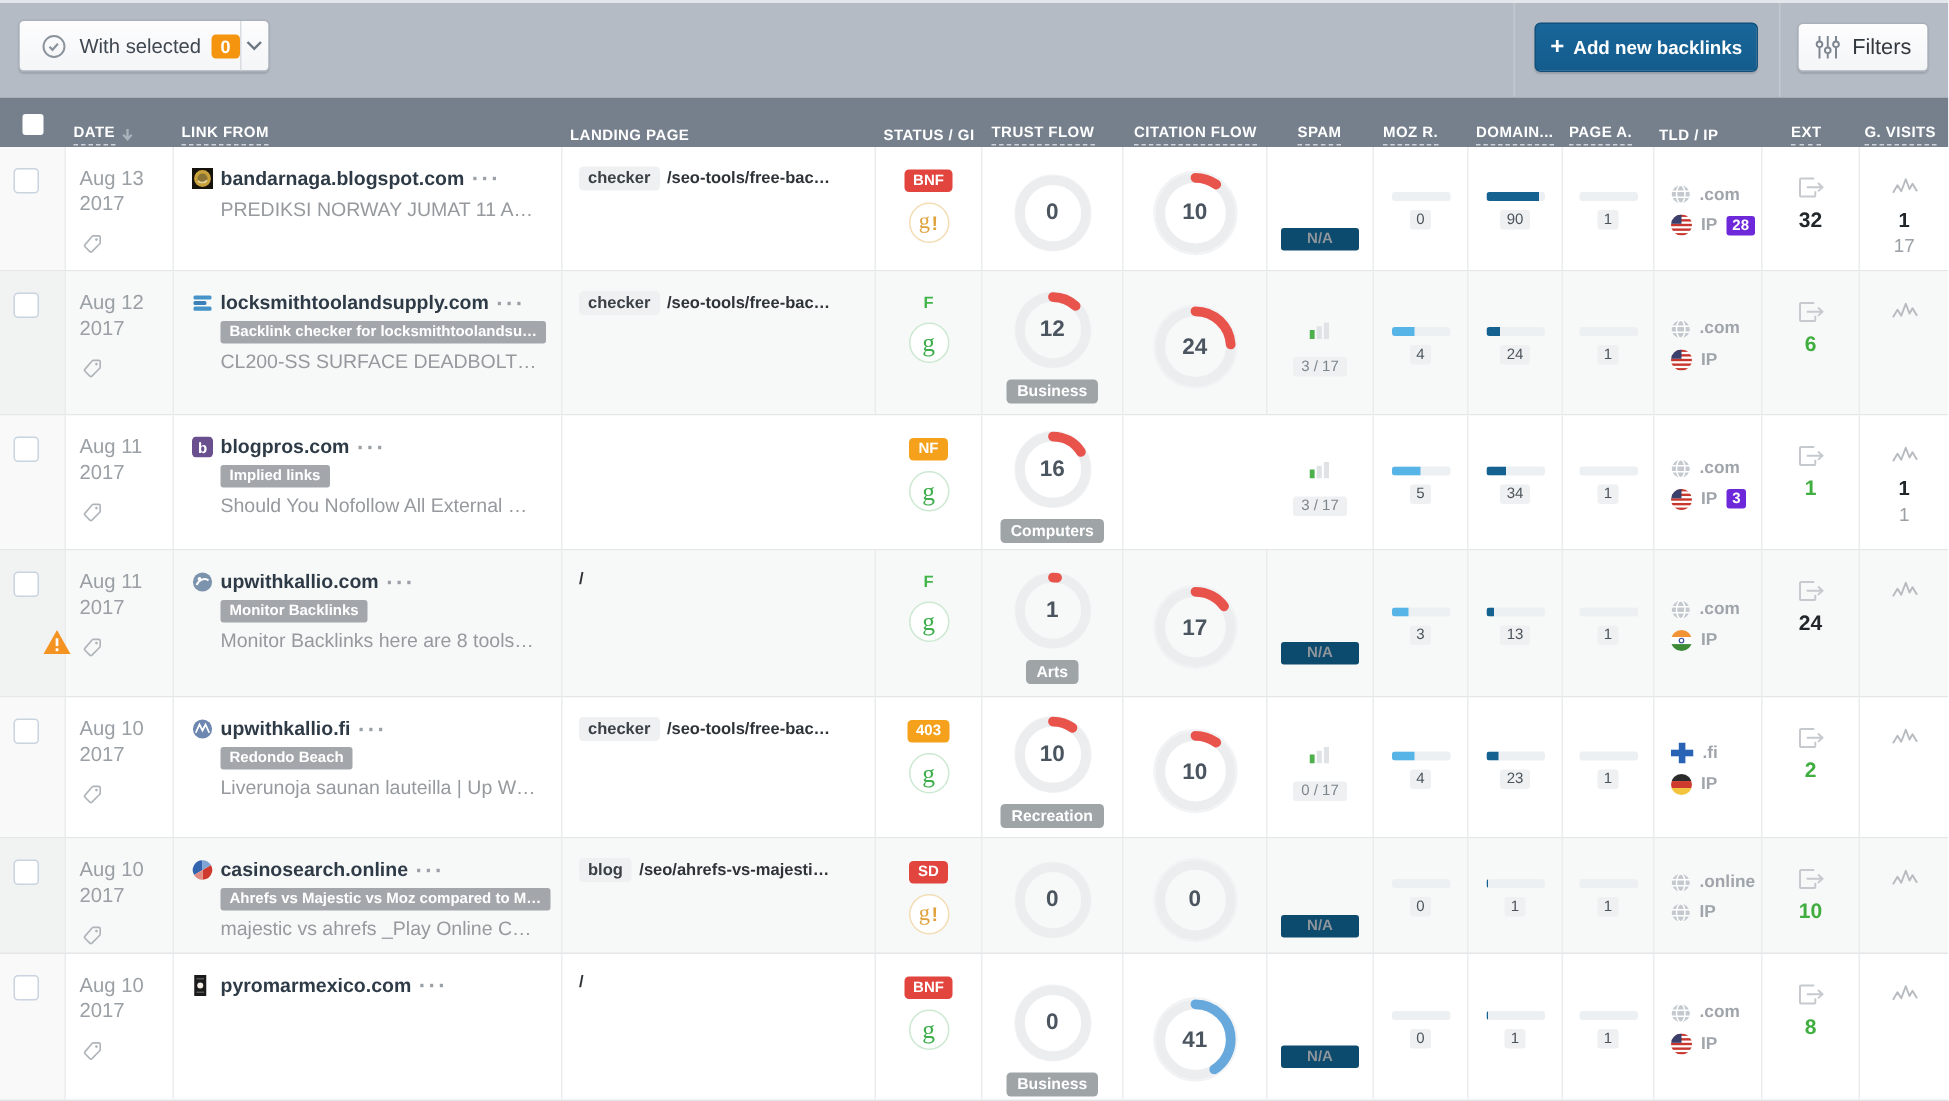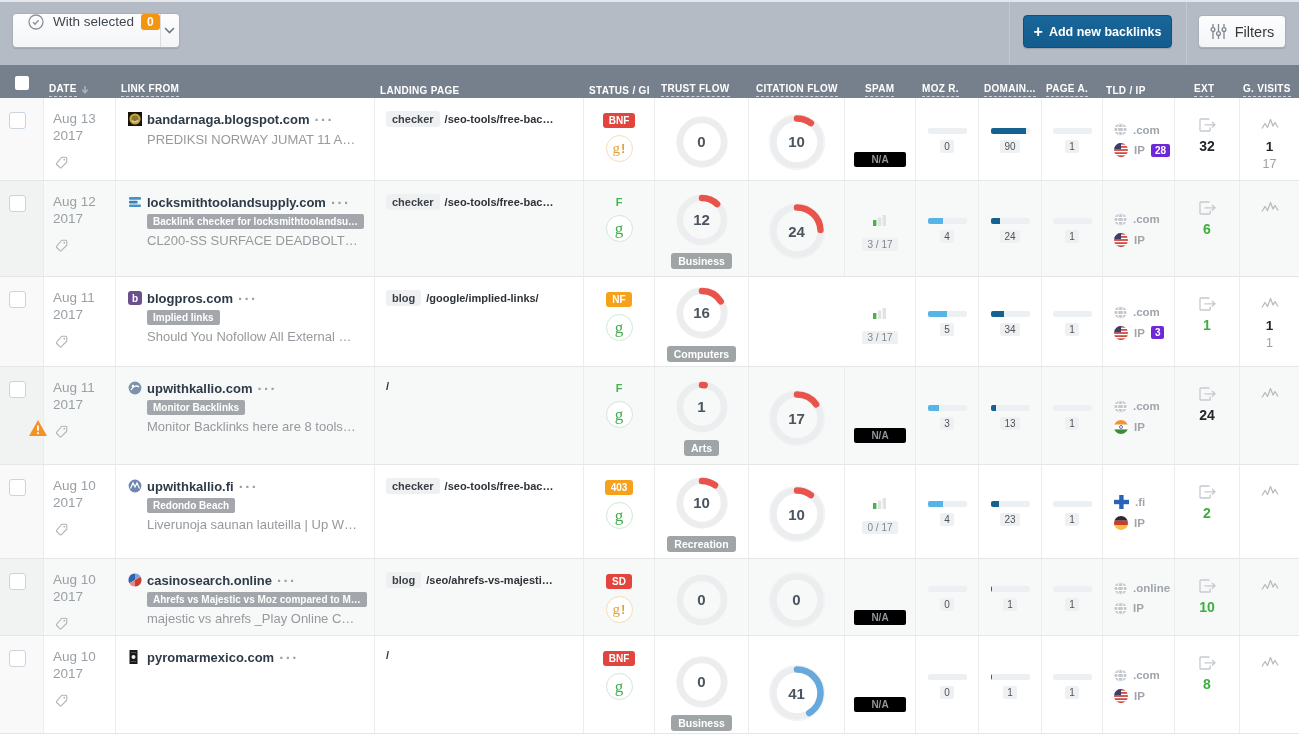--- a/index.html
+++ b/index.html
@@ -1,21 +1,21 @@
 <!DOCTYPE html>
 <html><head>
 <meta charset="utf-8">
 <style>
 *{margin:0;padding:0;box-sizing:border-box}
 html,body{font-family:"Liberation Sans",sans-serif}
 #app{position:relative;width:1299px;height:734px;background:#fff;overflow:hidden}
 .toolbar{position:absolute;top:0;left:0;width:1299px;height:65px;background:#b5bbc4}
 .toolbar:before{content:"";position:absolute;top:0;left:0;right:0;height:2px;background:#e3e6ea}
 .tsep{position:absolute;top:2px;bottom:0;width:1px;background:#c3c9d1}
-.btn{position:absolute;background:linear-gradient(#fdfdfe,#f4f5f7);border:1px solid #aab0b9;border-radius:4px;box-shadow:0 1px 1px rgba(0,0,0,.12);display:flex;align-items:flex-start;color:#3f4750;font-size:13.5px;white-space:nowrap}
+.btn{position:absolute;background:linear-gradient(#fdfdfe,#f4f5f7);border:1px solid #aab0b9;border-radius:4px;box-shadow:0 1px 1px rgba(0,0,0,.12);display:flex;align-items:center;color:#3f4750;font-size:13.5px;white-space:nowrap}
 .btn .chev{border-left:1px solid #d9dce0;height:100%;display:flex;align-items:center;justify-content:center}
 .badge0{background:#f5950f;color:#fff;font-weight:bold;font-size:12px;border-radius:3px;padding:1px 6px;margin-left:7px}
 .badge5281{background:#9ba1a9;color:#fff;font-weight:bold;font-size:12px;border-radius:3px;padding:1px 6px;margin-left:7px}
 .addbtn{position:absolute;left:1023px;top:15px;width:149px;height:33px;background:linear-gradient(#19669a,#135c8d);border:1px solid #0f507c;border-radius:4px;color:#fff;font-weight:bold;font-size:12.5px;display:flex;align-items:center;justify-content:center;box-shadow:0 1px 1px rgba(0,0,0,.15)}
 .filtbtn{position:absolute;left:1198px;top:15px;width:88px;height:33px;background:linear-gradient(#fdfdfe,#f4f5f7);border:1px solid #aab0b9;border-radius:4px;color:#33393f;font-size:14.5px;display:flex;align-items:center;justify-content:center;box-shadow:0 1px 1px rgba(0,0,0,.12)}
 .hdr{position:absolute;top:65px;left:0;width:1299px;height:33px;background:#76808d}
 .hl{position:absolute;top:0;height:50px;display:flex;align-items:center;color:#fff;font-size:10px;font-weight:bold;letter-spacing:.3px;white-space:nowrap}
 .du{border-bottom:1px dashed rgba(255,255,255,.65);padding-bottom:2px}
 .hcb{position:absolute;left:15px;top:11px;width:14px;height:14px;background:#fff;border-radius:2px}
 .row{position:absolute;left:0;width:1299px;border-bottom:1px solid #e4e6e8;background:#fff}
@@ -52,21 +52,21 @@
 .sb.org{background:#f5a11c}
 .fgreen{color:#42b64a;font-size:11px;font-weight:bold}
 .gi{width:27px;height:27px;border-radius:50%;background:#fff;display:flex;align-items:center;justify-content:center;margin-top:7px;font-family:"Liberation Serif",serif;font-size:17px}
 .gi.green{border:1px solid #cde9d2;color:#3fae4c}
 .gi.orange{border:1px solid #f3ddb5;color:#dfa23c;font-size:15px}
 .flowc{display:flex;flex-direction:column;align-items:center;justify-content:center;gap:7px;padding-top:5px}
 .donut{position:relative}
 .donut span{position:absolute;left:0;top:0;width:100%;height:100%;display:flex;align-items:center;justify-content:center;font-weight:bold;font-size:15px;color:#4b5560}
 .cat{background:#9fa4a7;color:#fff;font-size:10.5px;font-weight:bold;border-radius:3px;padding:2px 7px;line-height:12px}
 .spam{display:flex;flex-direction:column;align-items:center;justify-content:center;gap:12px;padding-top:9px}
-.na{background:#000000;color:#8e959b;font-size:10px;font-weight:bold;border-radius:2px;padding:2px 17px;margin-top:31px}
+.na{background:#0c4a6e;color:#8e959b;font-size:10px;font-weight:bold;border-radius:2px;padding:2px 17px;margin-top:31px}
 .sv{background:#eef0f2;color:#7e868d;font-size:10px;border-radius:2px;padding:1px 5px}
 .metric{display:flex;flex-direction:column;align-items:center;justify-content:center;gap:6px;padding-top:3px}
 .bar{width:39px;height:6px;background:#edf0f2;border-radius:2px;overflow:hidden}
 .bar i{display:block;height:100%}
 .fill-lb{background:#56b5e6}
 .fill-db{background:#15618f}
 .vb{font-size:10px;color:#4c545b;background:#eef0f2;border-radius:2px;padding:1px 4px;min-width:14px;text-align:center}
 .tld{display:flex;flex-direction:column;justify-content:center;padding-left:11px;gap:7px;padding-top:2px}
 .tldl{display:flex;align-items:center;gap:6px;font-size:11.5px;color:#9fa5ab;font-weight:bold}
 .ipb{background:#6d28d9;color:#fff;font-size:10px;font-weight:bold;border-radius:2px;padding:1px 4px}
@@ -364,23 +364,20 @@
               <path d="M7.2 1.2h3.6a1 1 0 0 1 1 1v3.6a1 1 0 0 1-.3.7L6.3 11.7a1 1 0 0 1-1.4 0L1.7 8.5a1 1 0 0 1 0-1.4L6.5 1.5a1 1 0 0 1 .7-.3z" fill="none" stroke="#aeb4b9" stroke-width="1.1"></path>
               <circle cx="9.3" cy="3.7" r=".9" fill="#aeb4b9"></circle>
             </svg></div></div>
       </div>
       <div class="cell c2">
         <div class="lf"><span class="fv"><svg width="14" height="14" viewBox="0 0 14 14">
               <rect width="14" height="14" rx="3" fill="#6a4f8f"></rect>
               <text x="7" y="11" font-size="10" font-family="Liberation Sans" font-weight="bold" fill="#fff" text-anchor="middle">b</text>
             </svg></span><span class="dom">blogpros.com</span><span class="dots">···</span><div><span class="anchor">Implied links</span></div><div class="desc">Should You Nofollow All External …</div></div>
       </div>
-      <div class="cell c3">
-        <div class="land"><span class="pill">blog</span>/google/implied-links/</div>
-      </div>
       <div class="cell c4 stat">
         <span class="sb org">NF</span>
         <div class="gi green">g</div>
       </div>
       <div class="cell c5 flowc">
         <div class="donut" style="width:52px;height:52px"><svg width="52" height="52">
             <circle cx="26" cy="26" r="25.3" fill="none" stroke="#f5f5f7" stroke-width="1"></circle>
             <circle cx="26" cy="26" r="22" fill="none" stroke="#ecedef" stroke-width="6.5"></circle>
             <circle cx="26" cy="26" r="22" fill="none" stroke="#e8544c" stroke-width="6.5" stroke-dasharray="22.12 138.23" stroke-linecap="round" transform="rotate(-90 26 26)"></circle>
           </svg><span>16</span></div>

